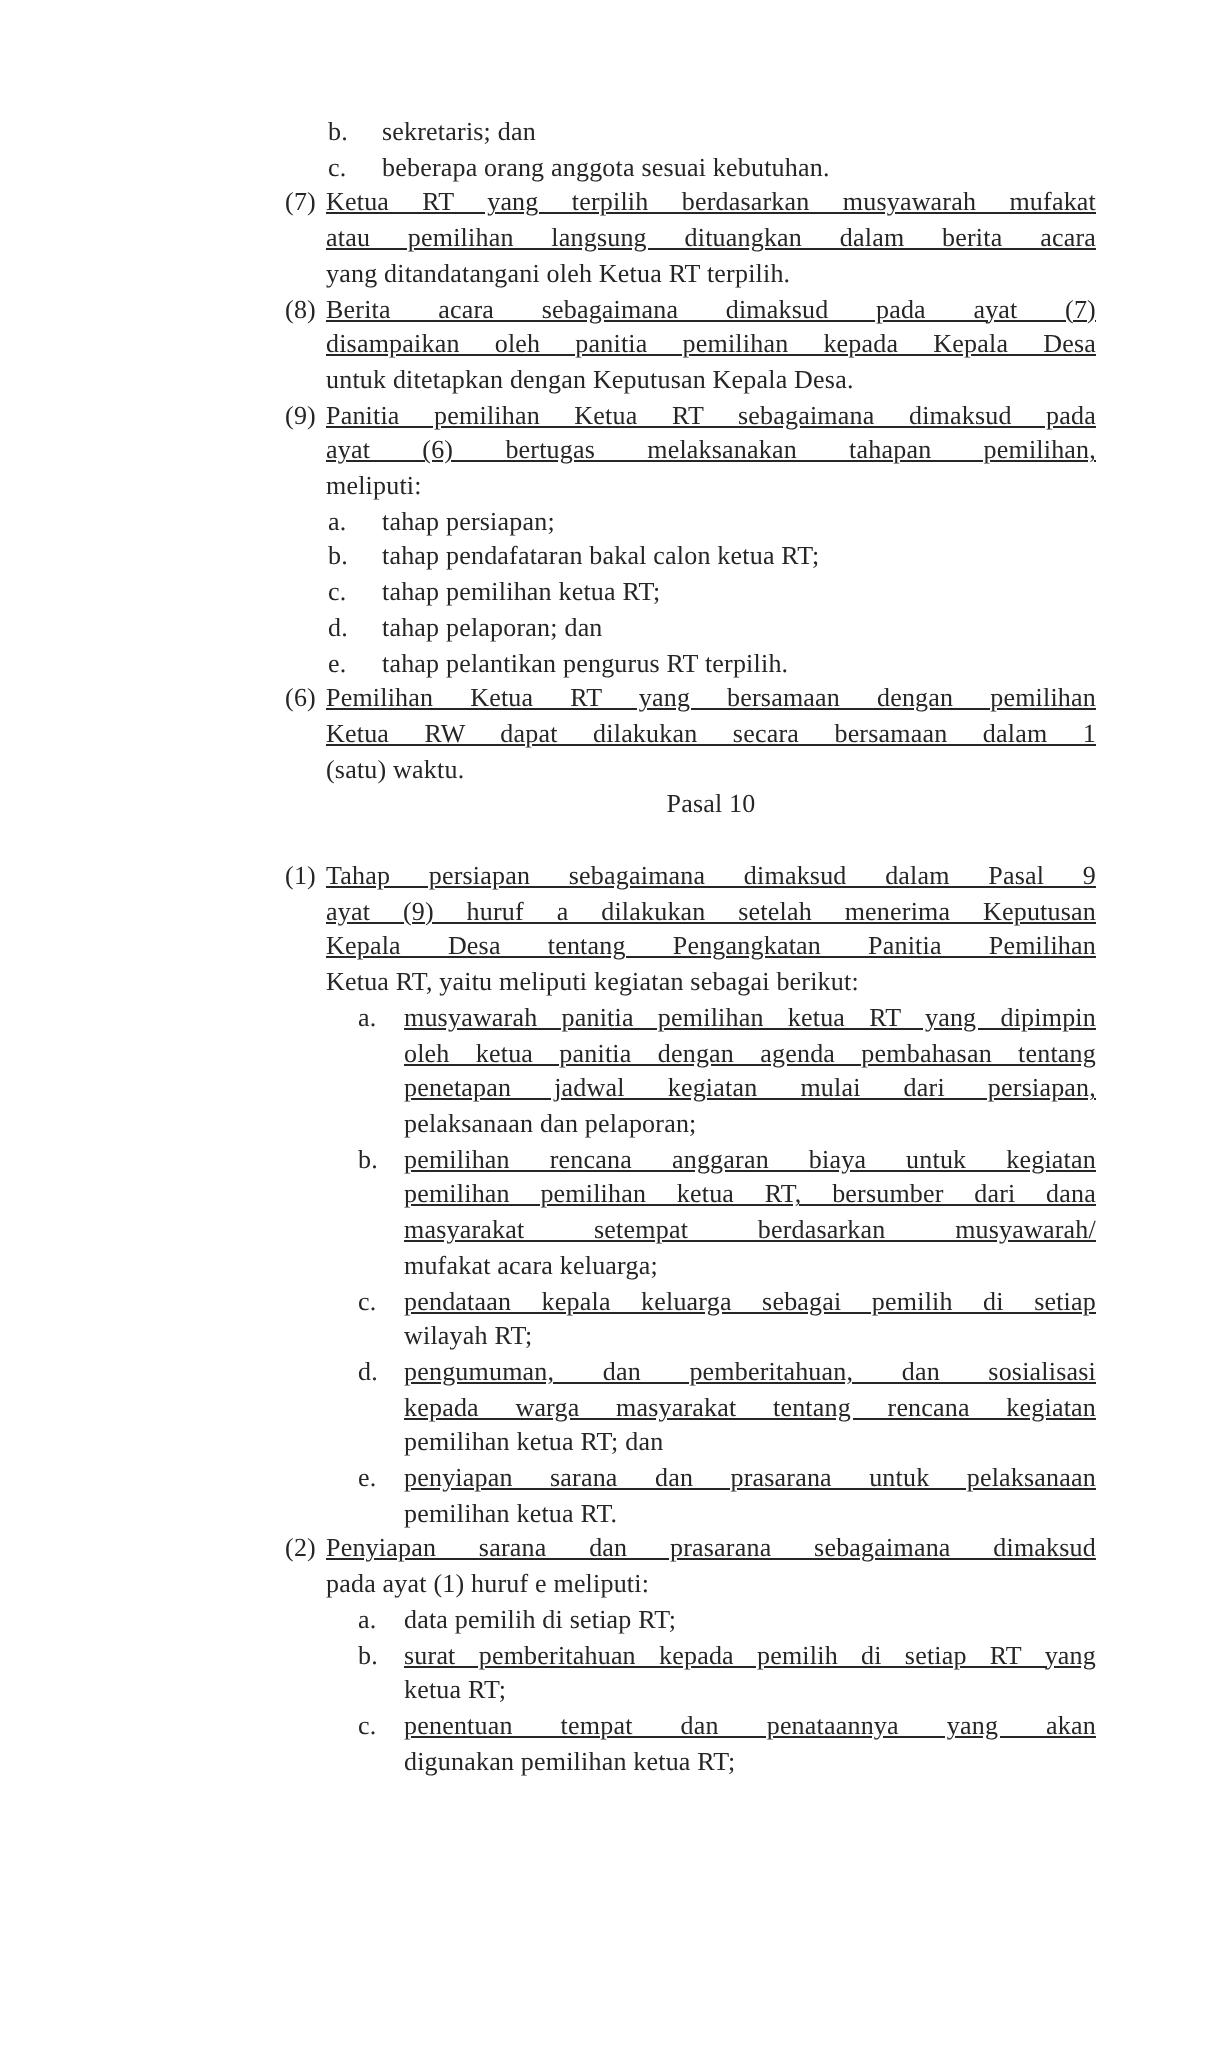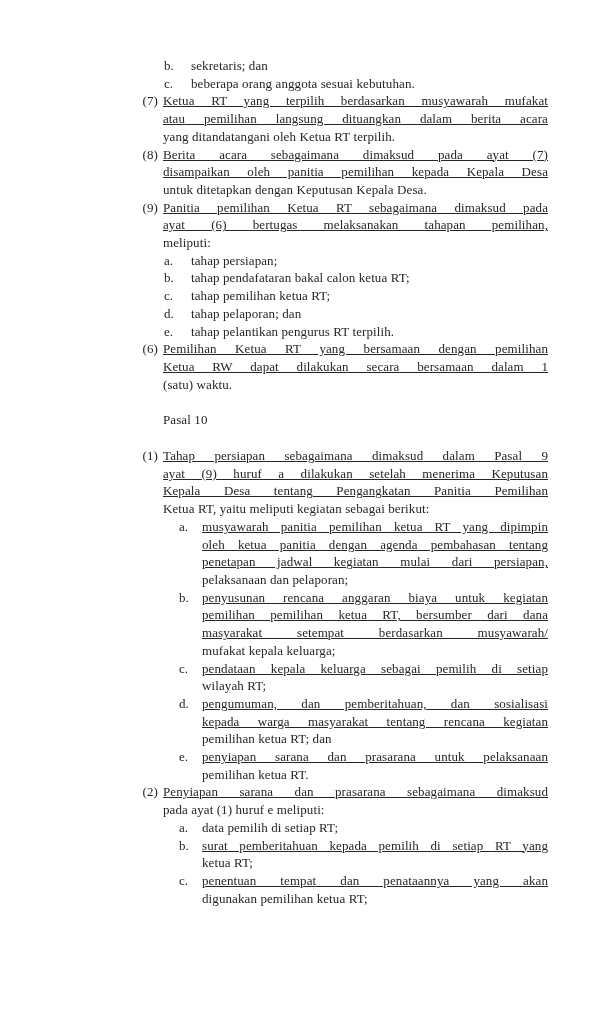--- a/index.html
+++ b/index.html
@@ -40,22 +40,22 @@
   
   .alpha { position: relative; margin-left: 26px; }
   .alpha.s1 { padding-left: 28px; }
   .alpha.s1 > .marker { position: absolute; left: 1px; top: 0; }
   .alpha.s2 { padding-left: 39px; }
   .alpha.s2 > .marker { position: absolute; left: 16px; top: 0; }
   
   .ln { text-align: left; }
   .ln.just { text-align: justify; text-align-last: justify; text-decoration: underline; }
   .heading {
-    margin: 18px 0 18px 26px;
-    text-align: left;
+    margin: 0 0 18px 26px;
+    text-align: center;
   }
 </style>
 </head>
 <body>
 
 <div class="page">
   <div class="content">
       <div class="alpha s1">
         <span class="marker">b.</span>
         <div class="ln">sekretaris; dan</div>
@@ -118,24 +118,24 @@
       </div>
       <div class="alpha s2">
         <span class="marker">a.</span>
         <div class="ln just">musyawarah panitia pemilihan ketua RT yang dipimpin</div>
         <div class="ln just">oleh ketua panitia dengan agenda pembahasan tentang</div>
         <div class="ln just">penetapan jadwal kegiatan mulai dari persiapan,</div>
         <div class="ln">pelaksanaan dan pelaporan;</div>
       </div>
       <div class="alpha s2">
         <span class="marker">b.</span>
-        <div class="ln just">penyusunan rencana anggaran biaya untuk kegiatan</div>
+        <div class="ln just">pemilihan rencana anggaran biaya untuk kegiatan</div>
         <div class="ln just">pemilihan pemilihan ketua RT, bersumber dari dana</div>
         <div class="ln just">masyarakat setempat berdasarkan musyawarah/</div>
-        <div class="ln">mufakat kepala keluarga;</div>
+        <div class="ln">mufakat acara keluarga;</div>
       </div>
       <div class="alpha s2">
         <span class="marker">c.</span>
         <div class="ln just">pendataan kepala keluarga sebagai pemilih di setiap</div>
         <div class="ln">wilayah RT;</div>
       </div>
       <div class="alpha s2">
         <span class="marker">d.</span>
         <div class="ln just">pengumuman, dan pemberitahuan, dan sosialisasi</div>
         <div class="ln just">kepada warga masyarakat tentang rencana kegiatan</div>

